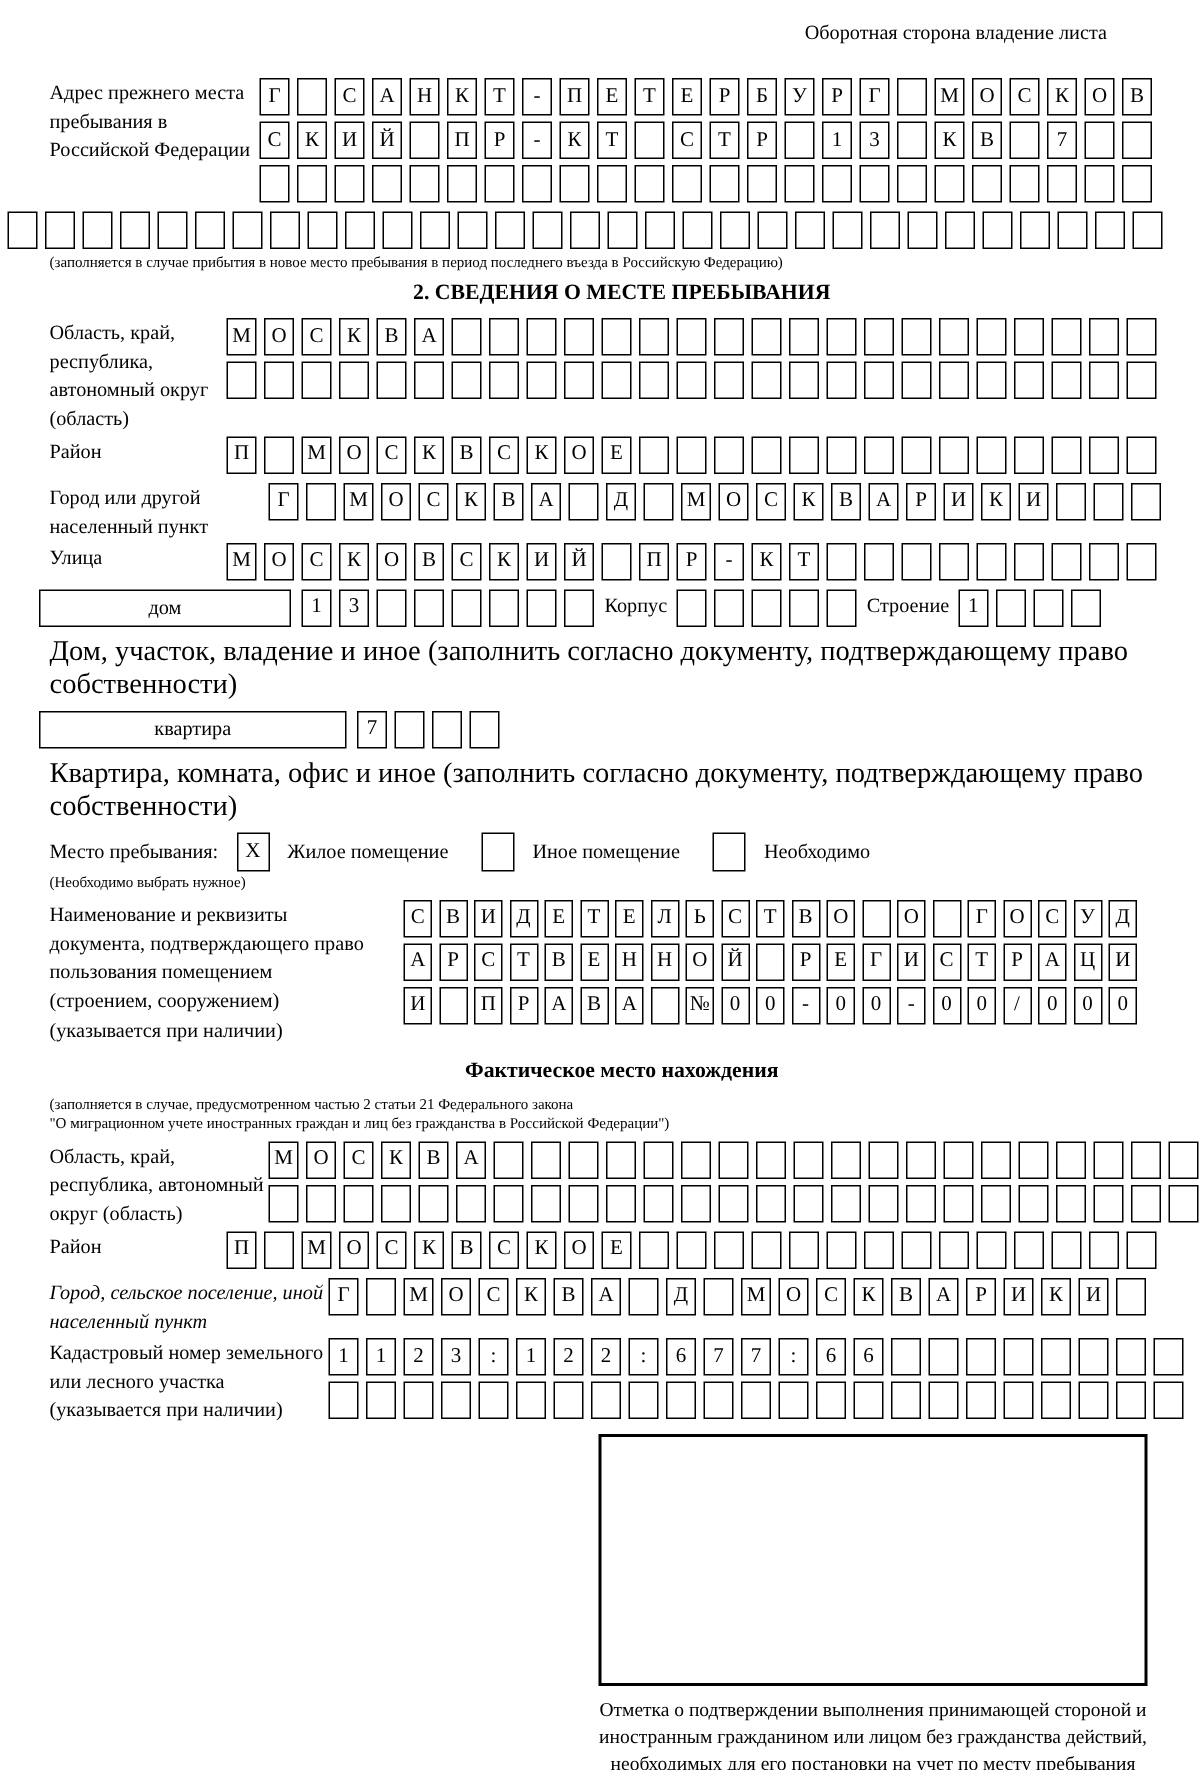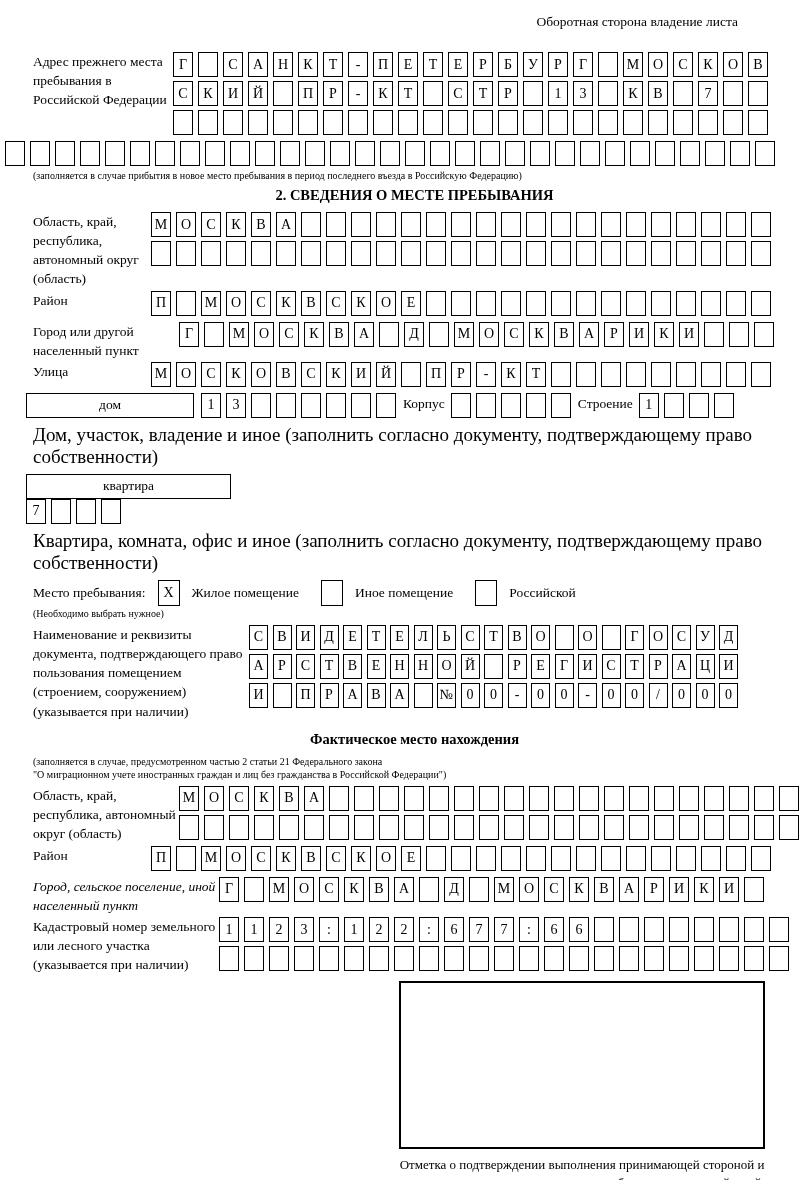--- a/index.html
+++ b/index.html
@@ -23,21 +23,21 @@
   .w-dom{width:168px;}
   .w-kv{width:205px;}
   .inline-lbl{margin:3px 6px 0 2px;flex:0 0 auto;}
   .ckrow{display:flex;align-items:center;margin:6px 0 2px 0;}
   .ckbox{width:22px;height:26px;border:1.6px solid #000;display:inline-flex;align-items:center;
          justify-content:center;font-size:14px;box-sizing:border-box;flex:0 0 auto;margin:0 12px;}
   .ck-opt{margin-right:10px;}
   .stamp-wrap{margin-left:358px;width:382px;margin-top:6px;}
   .stamp-box{width:366px;height:168px;border:2px solid #000;box-sizing:border-box;margin-left:8px;}
   .stamp-caption{font-size:13px;line-height:1.38;text-align:center;margin-top:7px;}
-  .mb6{margin-bottom:6px;}
+  .mb6{margin-bottom:6px;gap:20px;}
 </style>
 </head>
 <body>
 
 <div class="page">
 
   <div class="corner">Оборотная сторона владение листа</div>
 
   <div class="frow">
     <div class="flabel" style="width:140px;">Адрес прежнего места пребывания в Российской Федерации</div>
@@ -334,39 +334,39 @@
     <div class="inline-lbl">Строение</div>
     <div class="boxrow">
         <span class="cb">1</span>
         <span class="cb"></span>
         <span class="cb"></span>
         <span class="cb"></span>
       </div>
   </div>
   <div class="note-l">Дом, участок, владение и иное (заполнить согласно документу, подтверждающему право собственности)</div>
 
-  <div class="frow" style="margin-left:-7px;flex-direction:column;">
+  <div class="frow" style="margin-left:-7px;">
     <div class="widebox w-kv">квартира</div>
     <div class="boxrow">
         <span class="cb">7</span>
         <span class="cb"></span>
         <span class="cb"></span>
         <span class="cb"></span>
       </div>
   </div>
   <div class="note-l">Квартира, комната, офис и иное (заполнить согласно документу, подтверждающему право собственности)</div>
 
   <div class="ckrow">
     <span>Место пребывания:</span>
     <span class="ckbox">X</span>
     <span class="ck-opt">Жилое помещение</span>
     <span class="ckbox"></span>
     <span class="ck-opt">Иное помещение</span>
     <span class="ckbox"></span>
-    <span class="ck-opt">Российской</span>
+    <span class="ck-opt">Необходимо</span>
   </div>
   <div class="note-c" style="width:620px;">(Необходимо выбрать нужное)</div>
 
   <div class="frow mb6">
     <div class="flabel" style="width:216px;">Наименование и реквизиты документа, подтверждающего право пользования помещением (строением, сооружением) (указывается при наличии)</div>
     <div class="rows-stack tight">
       <div class="boxrow">
           <span class="cb">С</span>
           <span class="cb">В</span>
           <span class="cb">И</span>

